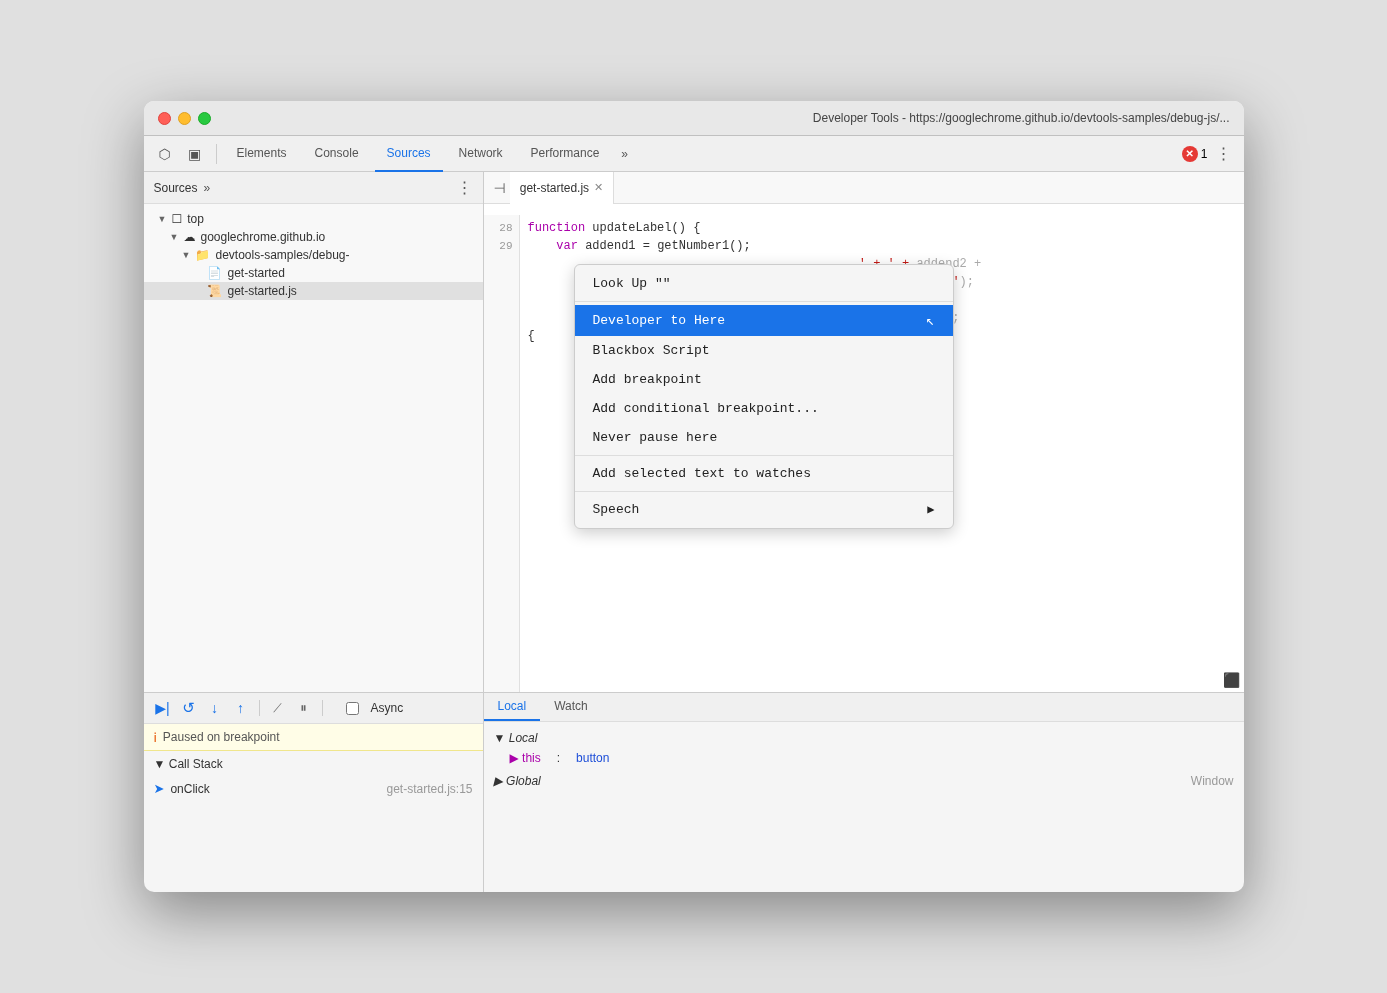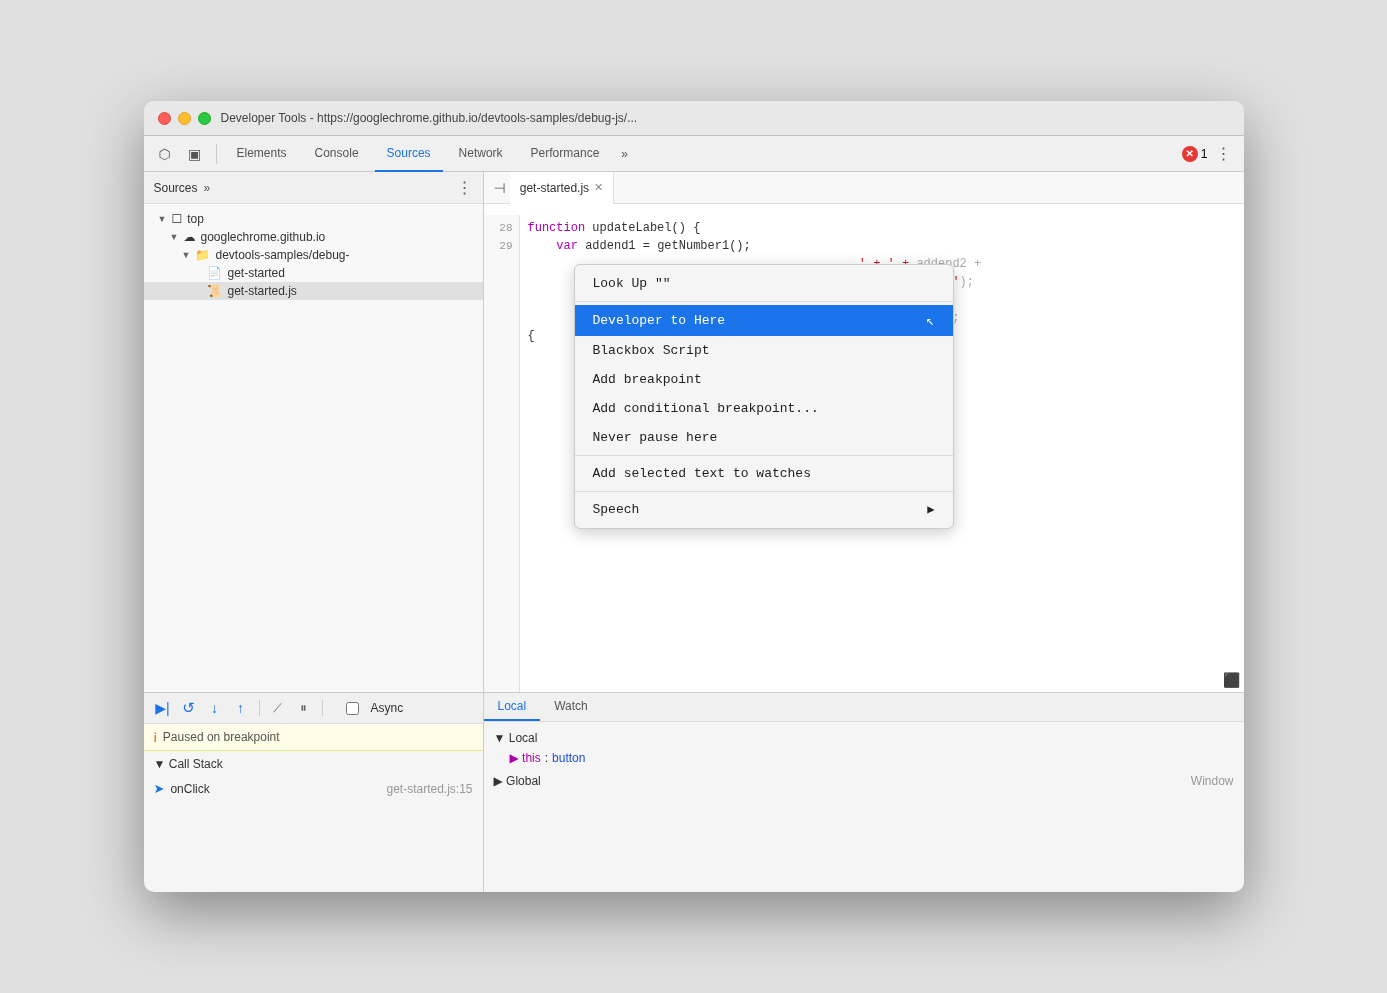--- a/index.html
+++ b/index.html
@@ -34,21 +34,21 @@
     .traffic-light {
       width: 13px; height: 13px;
       border-radius: 50%;
       display: inline-block;
     }
     .tl-red { background: #ff5f57; border: 1px solid #e0443e; }
     .tl-yellow { background: #ffbd2e; border: 1px solid #dfa123; }
     .tl-green { background: #28c940; border: 1px solid #1aab29; }
     .title-text {
       flex: 1;
-      text-align: left;
+      text-align: right;
       font-size: 12px;
       color: #444;
       font-weight: 500;
     }
     
     .devtools-toolbar {
       background: #f0f0f0;
       border-bottom: 1px solid #ccc;
       display: flex;
       align-items: center;
@@ -387,27 +387,28 @@
       font-size: 12px;
     }
     .scope-section-header {
       display: flex;
       align-items: flex-end;
       gap: 4px;
       padding: 3px 0;
       cursor: pointer;
       color: #333;
       font-weight: 500;
+      font-style: italic;
     }
     .scope-item {
       padding: 3px 0 3px 16px;
       color: #333;
       display: flex;
       align-items: center;
-      gap: 4px;
+      gap: 16px;
     }
     .scope-key { color: #aa00aa; }
     .scope-val { color: #1d4ed8; }
     .scope-global-row {
       display: flex;
       align-items: center;
       justify-content: space-between;
       padding: 3px 0;
     }
     .scope-window { color: #999; }

